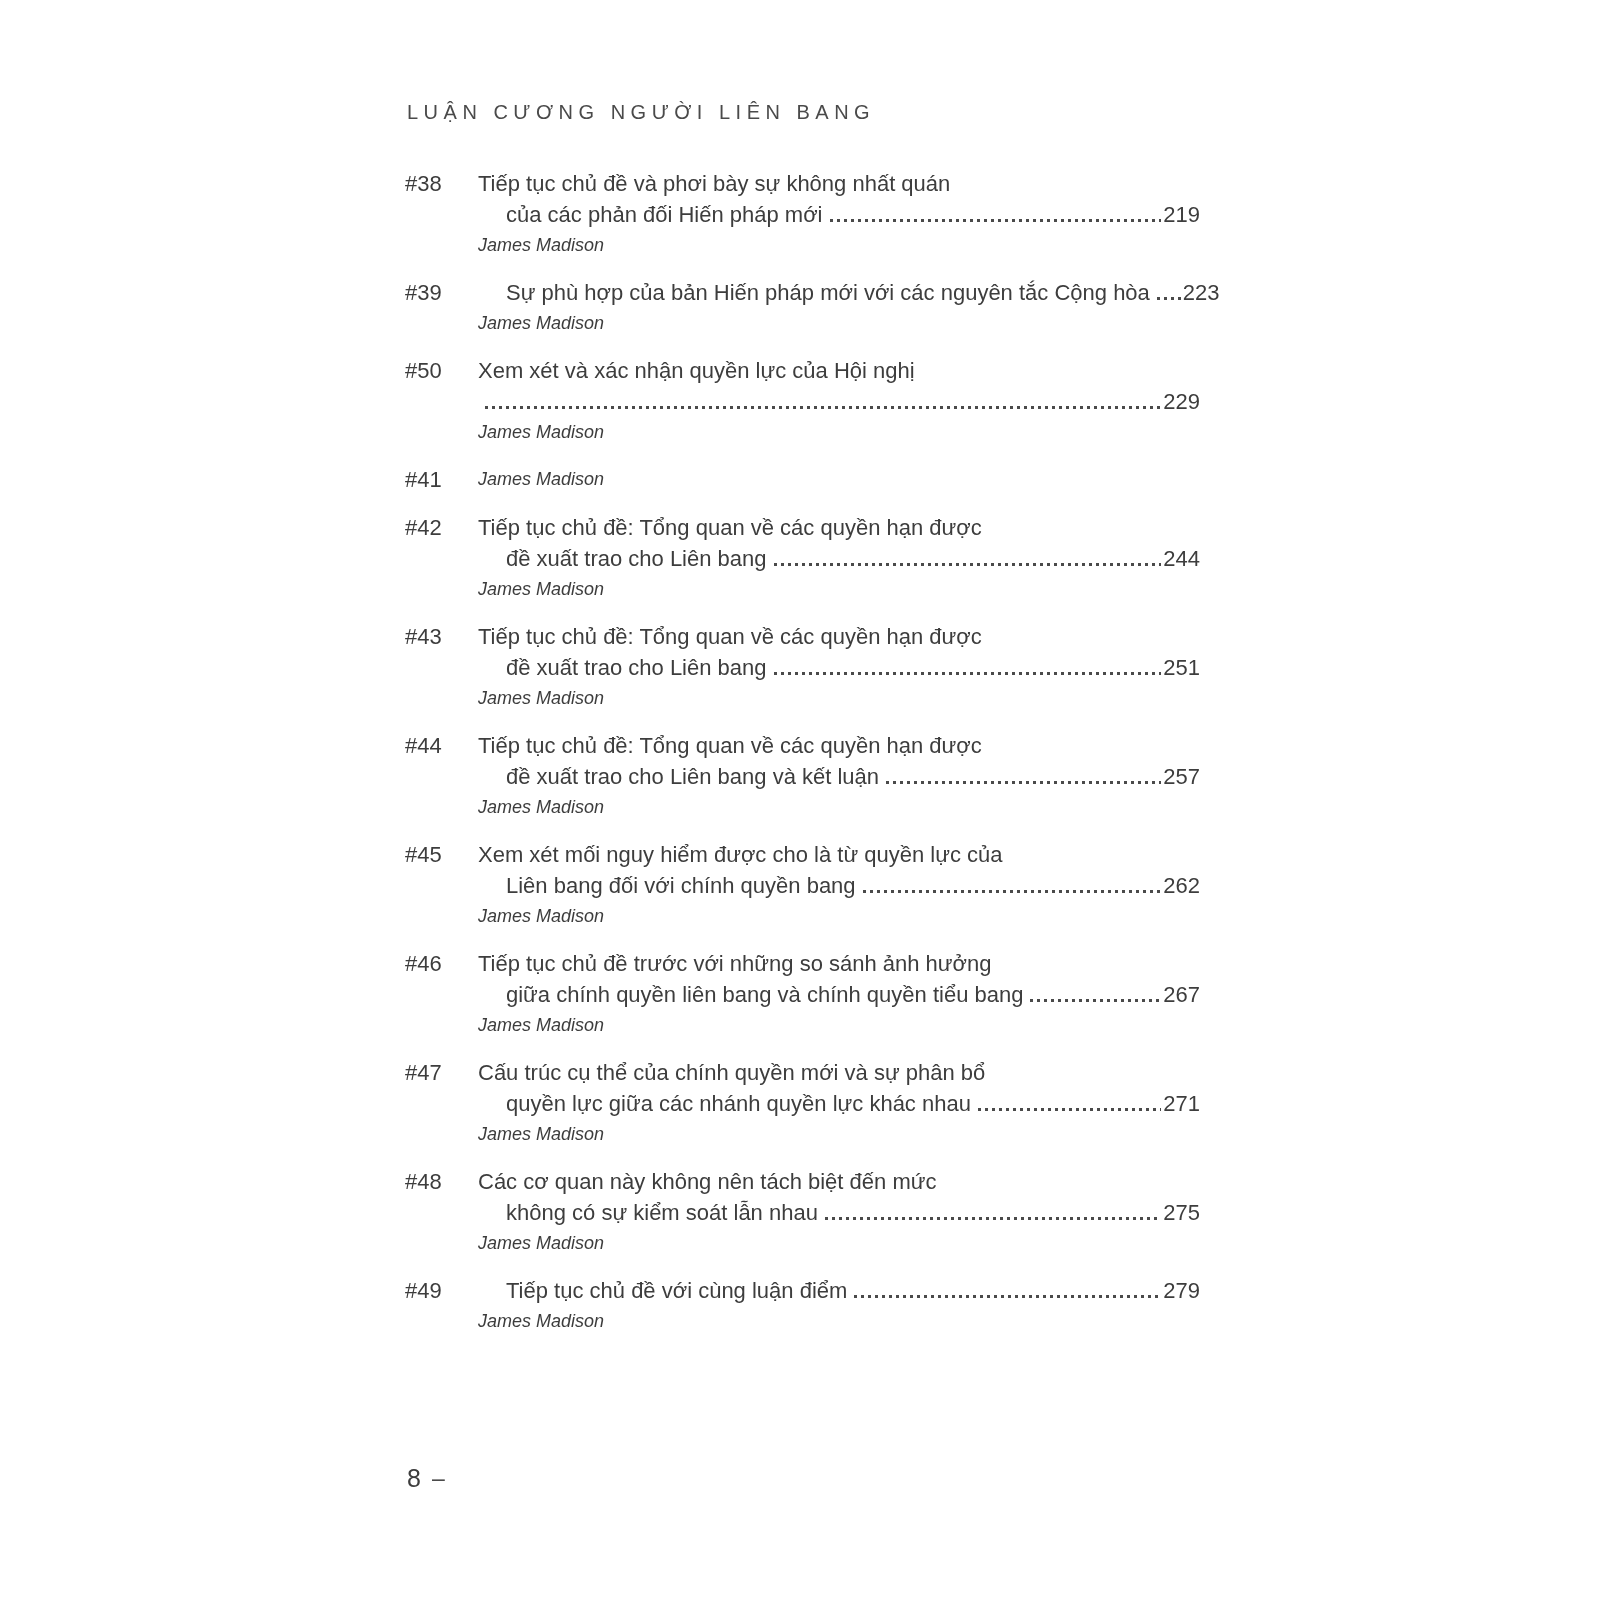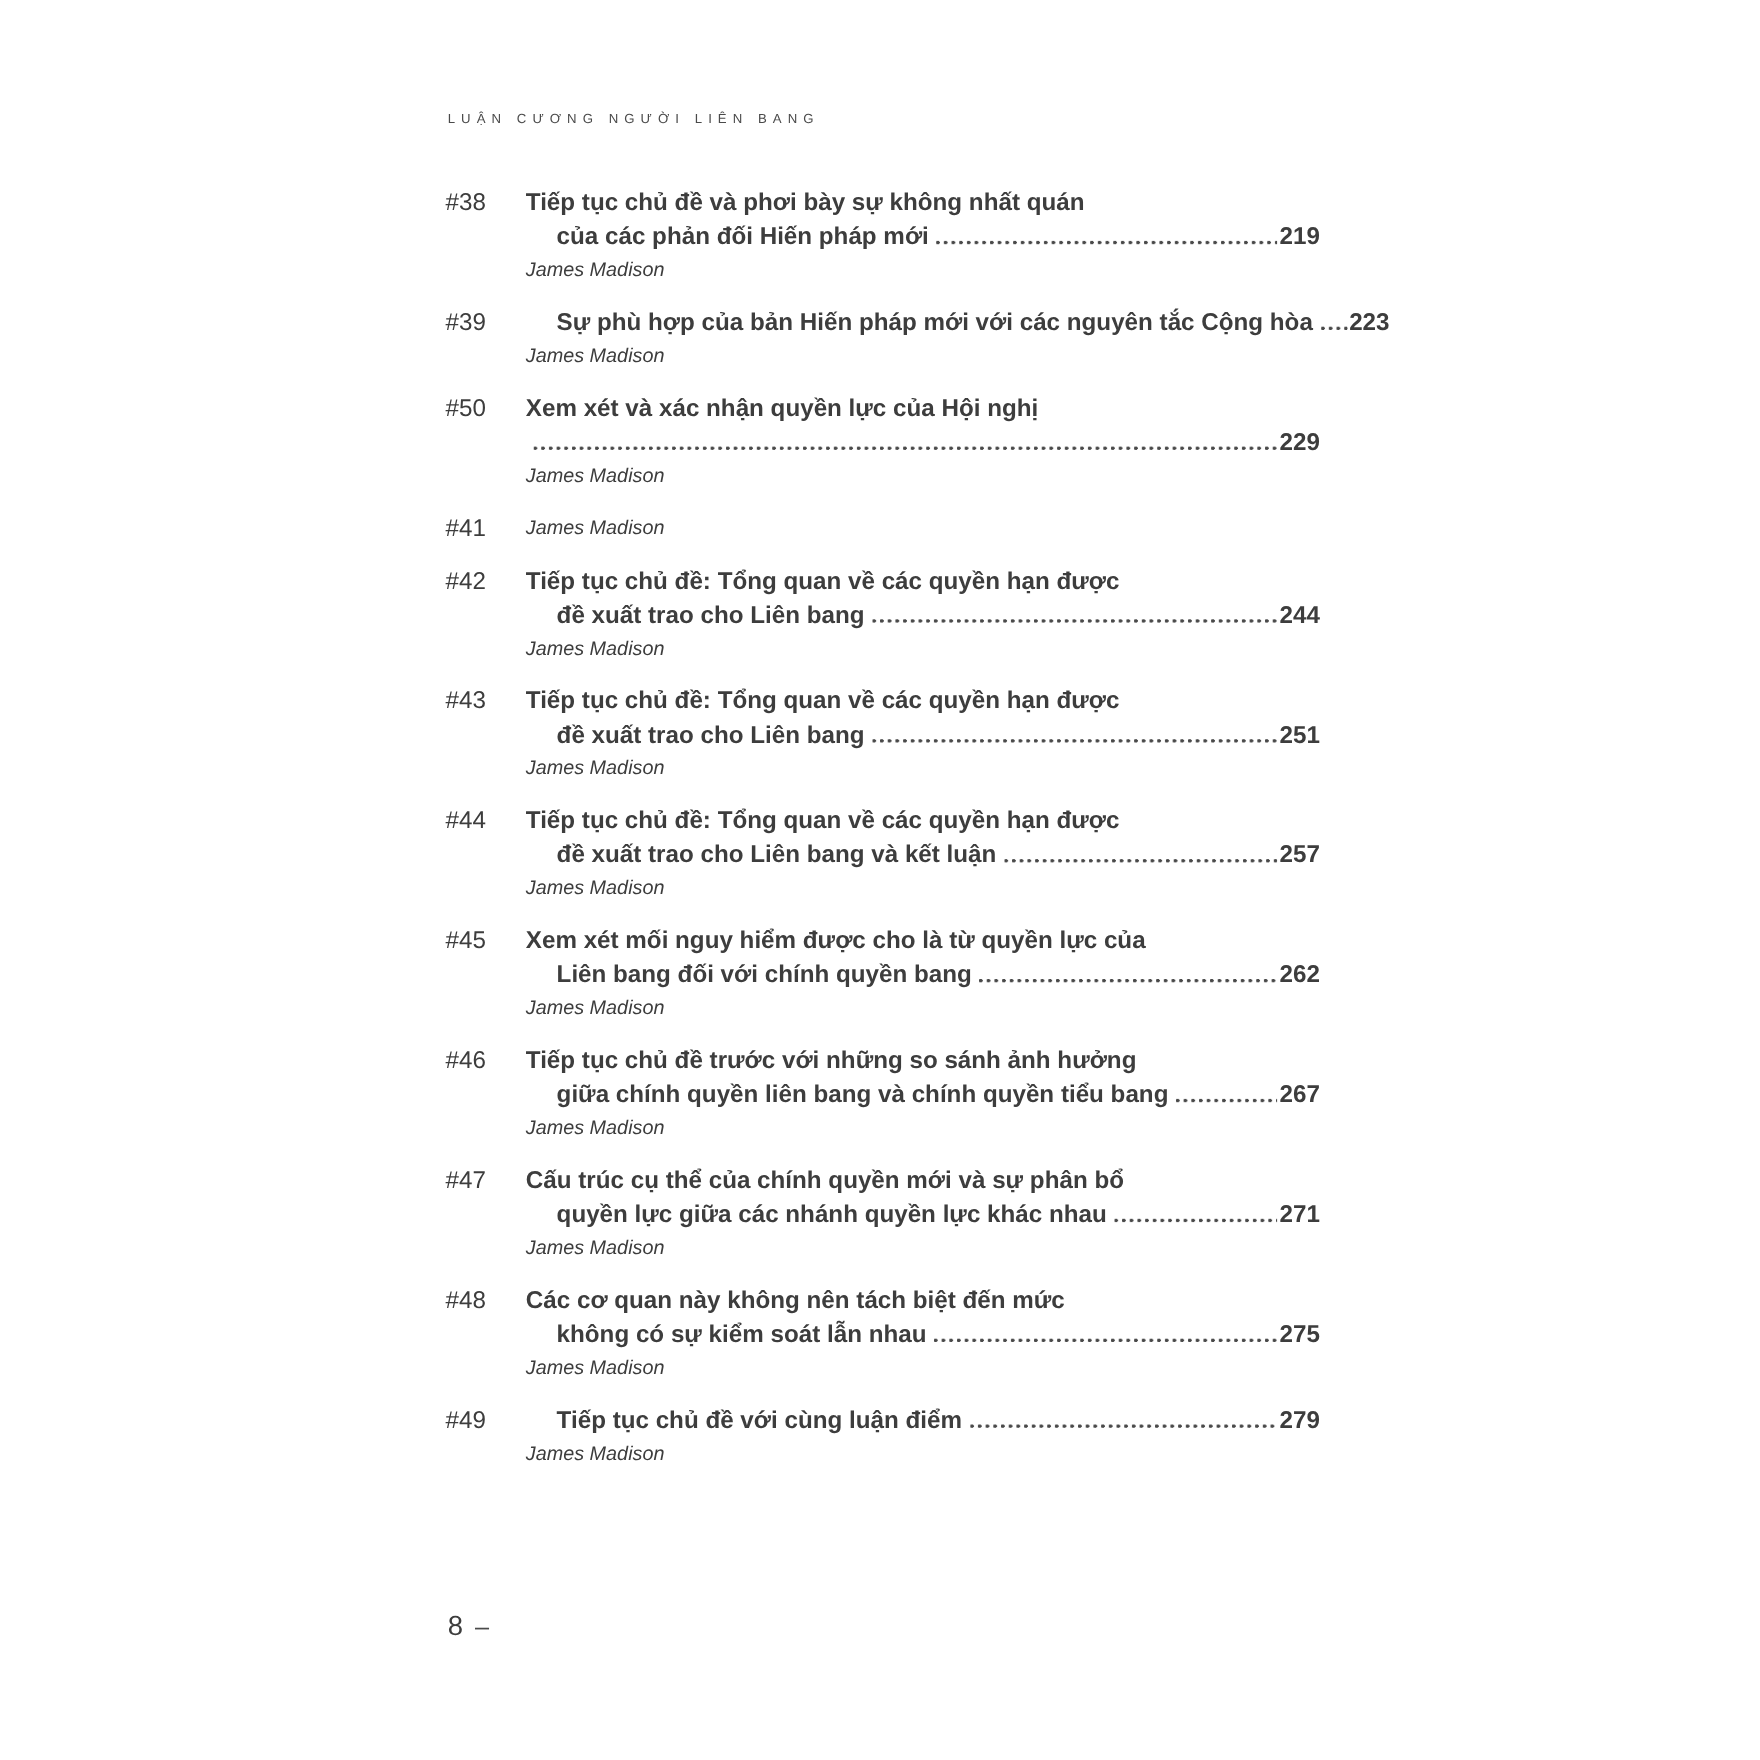--- a/index.html
+++ b/index.html
@@ -13,21 +13,21 @@
     height: 1600px;
     background: #ffffff;
     font-family: "Liberation Sans", sans-serif;
     color: #3d3d3d;
     overflow: hidden;
   }
   .running-header {
     position: absolute;
     left: 407px;
     top: 101px;
-    font-size: 12px;
+    font-size: 20px;
     font-weight: 500;
     letter-spacing: 5.5px;
     color: #4a4a4a;
     white-space: nowrap;
   }
   .toc {
     position: absolute;
     left: 405px;
     top: 168px;
     width: 795px;
@@ -45,21 +45,20 @@
   }
   .entry-body {
     flex: 1;
     min-width: 0;
   }
   .title-line {
     font-size: 22px;
     line-height: 31px;
     color: #3d3d3d;
     white-space: nowrap;
-    font-weight: bold;
   }
   .title-line.leader-row {
     display: flex;
     align-items: baseline;
   }
   .title-text {
     flex: none;
     margin-left: 28px;
   }
   .leader-dots {

